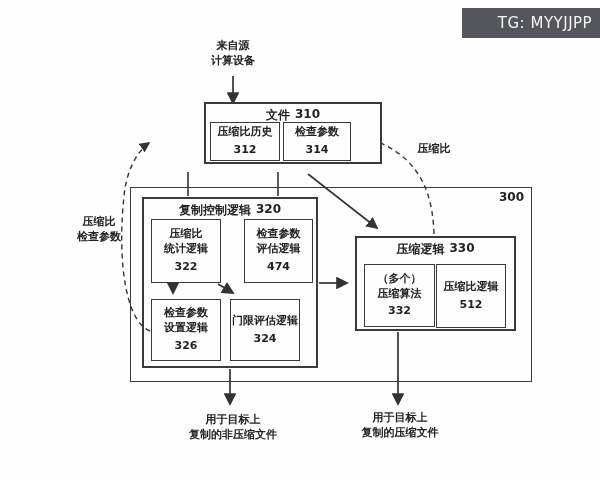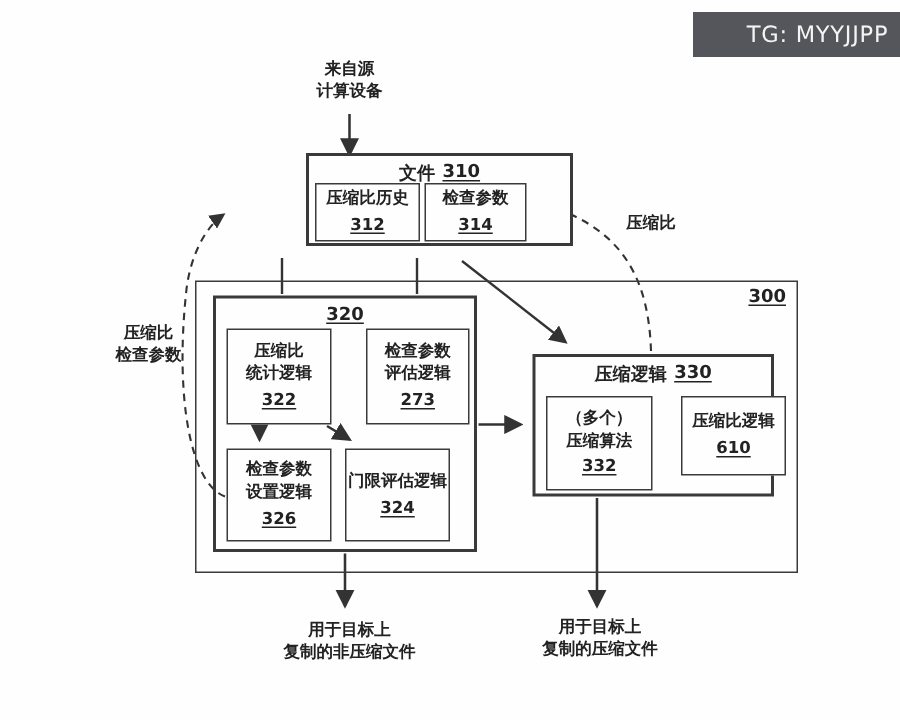--- a/index.html
+++ b/index.html
@@ -10,21 +10,21 @@
   
   #wires{position:absolute;left:0;top:0;width:600px;height:480px;pointer-events:none;}
   
   .box{position:absolute;border:2px solid #3a3a3a;background:#fefefe;box-sizing:border-box;}
   .thin{border-width:1.5px;}
   .hdr{display:flex;justify-content:center;gap:5px;font-size:12px;font-weight:bold;
        padding-top:3px;white-space:nowrap;}
   .inner{display:flex;flex-direction:column;align-items:center;justify-content:center;
          gap:3px;font-size:11px;font-weight:bold;text-align:center;line-height:1.35;}
   .ml{white-space:pre-line;}
-  .num{text-decoration:underline;text-underline-offset:2px;text-align:center;}
+  .num{text-underline-offset:2px;text-align:center;}
   .freelabel{position:absolute;font-size:11px;font-weight:bold;text-align:center;
              line-height:1.4;white-space:pre-line;}
   .corner-num{position:absolute;top:2px;right:7px;font-size:12px;font-weight:bold;margin-left:24px;}
   .wm{position:absolute;display:flex;align-items:center;justify-content:center;
       color:#f4f4f4;letter-spacing:0.5px;font-weight:normal;}
 </style>
 </head>
 <body>
 
 <div id="stage">
@@ -81,31 +81,32 @@
       <div class="num">314</div>
     </div>
   </div>
 
   <div class="box thin" style="left:130px;top:187px;width:402px;height:195px;background:transparent;">
     <div class="corner-num num">300</div>
   </div>
 
   <div class="box" style="left:142px;top:197px;width:176px;height:171px;background:transparent;">
     <div class="hdr">
+      <span>复制控制逻辑</span>
       <span class="num">320</span>
     </div>
     <div class="box thin inner" style="left:7px;top:20px;width:70px;height:64px;">
       <div class="ml">压缩比
 统计逻辑</div>
       <div class="num">322</div>
     </div>
     <div class="box thin inner" style="left:100px;top:20px;width:69px;height:64px;">
       <div class="ml">检查参数
 评估逻辑</div>
-      <div class="num">273</div>
+      <div class="num">474</div>
     </div>
     <div class="box thin inner" style="left:7px;top:100px;width:70px;height:62px;">
       <div class="ml">检查参数
 设置逻辑</div>
       <div class="num">326</div>
     </div>
     <div class="box thin inner" style="left:86px;top:100px;width:70px;height:62px;">
       <div class="ml">门限评估逻辑</div>
       <div class="num">324</div>
     </div>
@@ -114,21 +115,21 @@
   <div class="box" style="left:355px;top:236px;width:161px;height:95px;background:transparent;">
     <div class="hdr">
       <span>压缩逻辑</span>
       <span class="num">330</span>
     </div>
     <div class="box thin inner" style="left:7px;top:26px;width:71px;height:63px;">
       <div class="ml">（多个）
 压缩算法</div>
       <div class="num">332</div>
     </div>
-    <div class="box thin inner" style="left:97px;top:26px;width:70px;height:53px;">
+    <div class="box thin inner" style="left:79px;top:26px;width:70px;height:64px;">
       <div class="ml">压缩比逻辑</div>
-      <div class="num">610</div>
+      <div class="num">512</div>
     </div>
   </div>
 
   <div class="wm" style="left:462px;top:8px;width:166px;height:30px;background:#55565b;font-size:15px;">TG: MYYJJPP</div>
 
 </div>
 
 </body></html>

